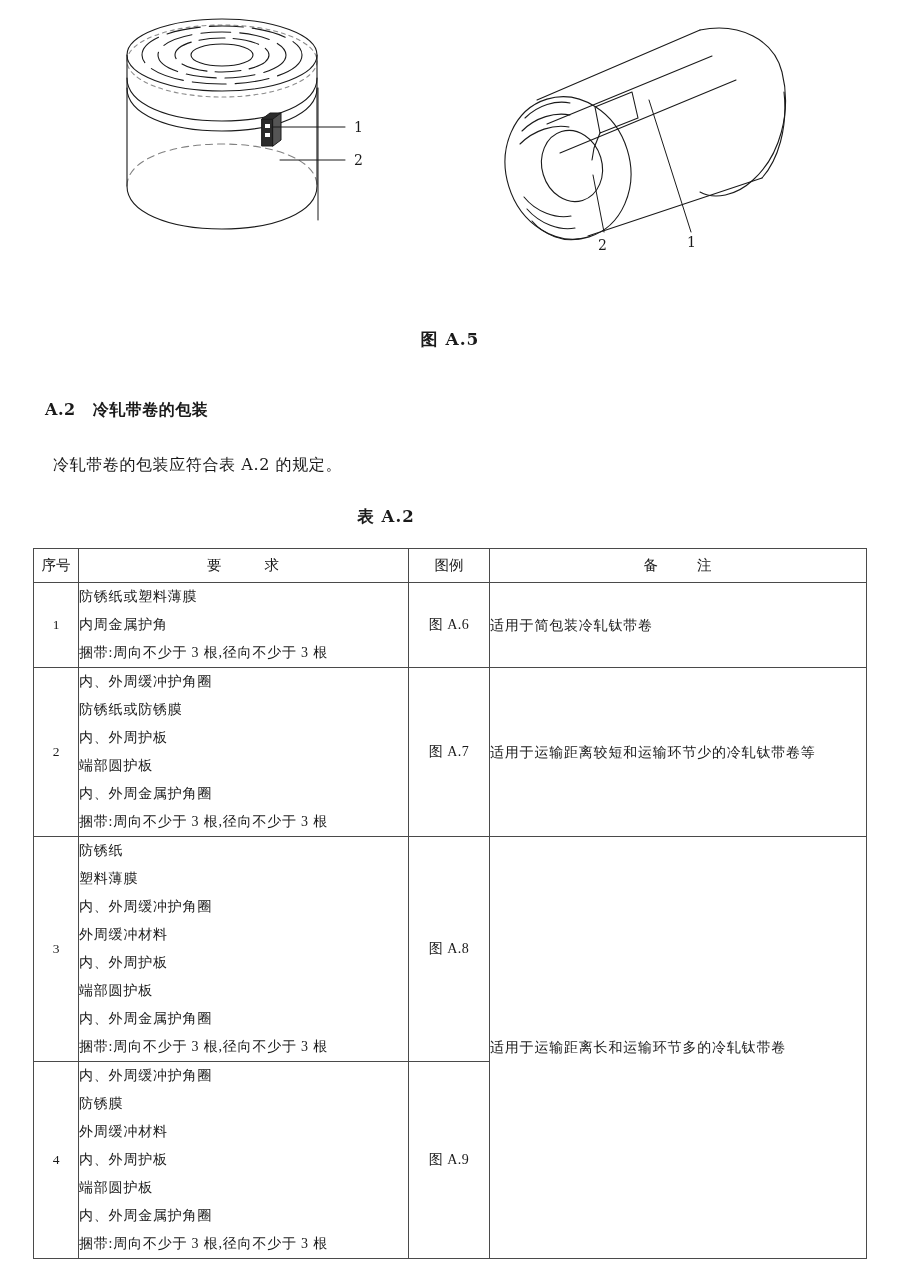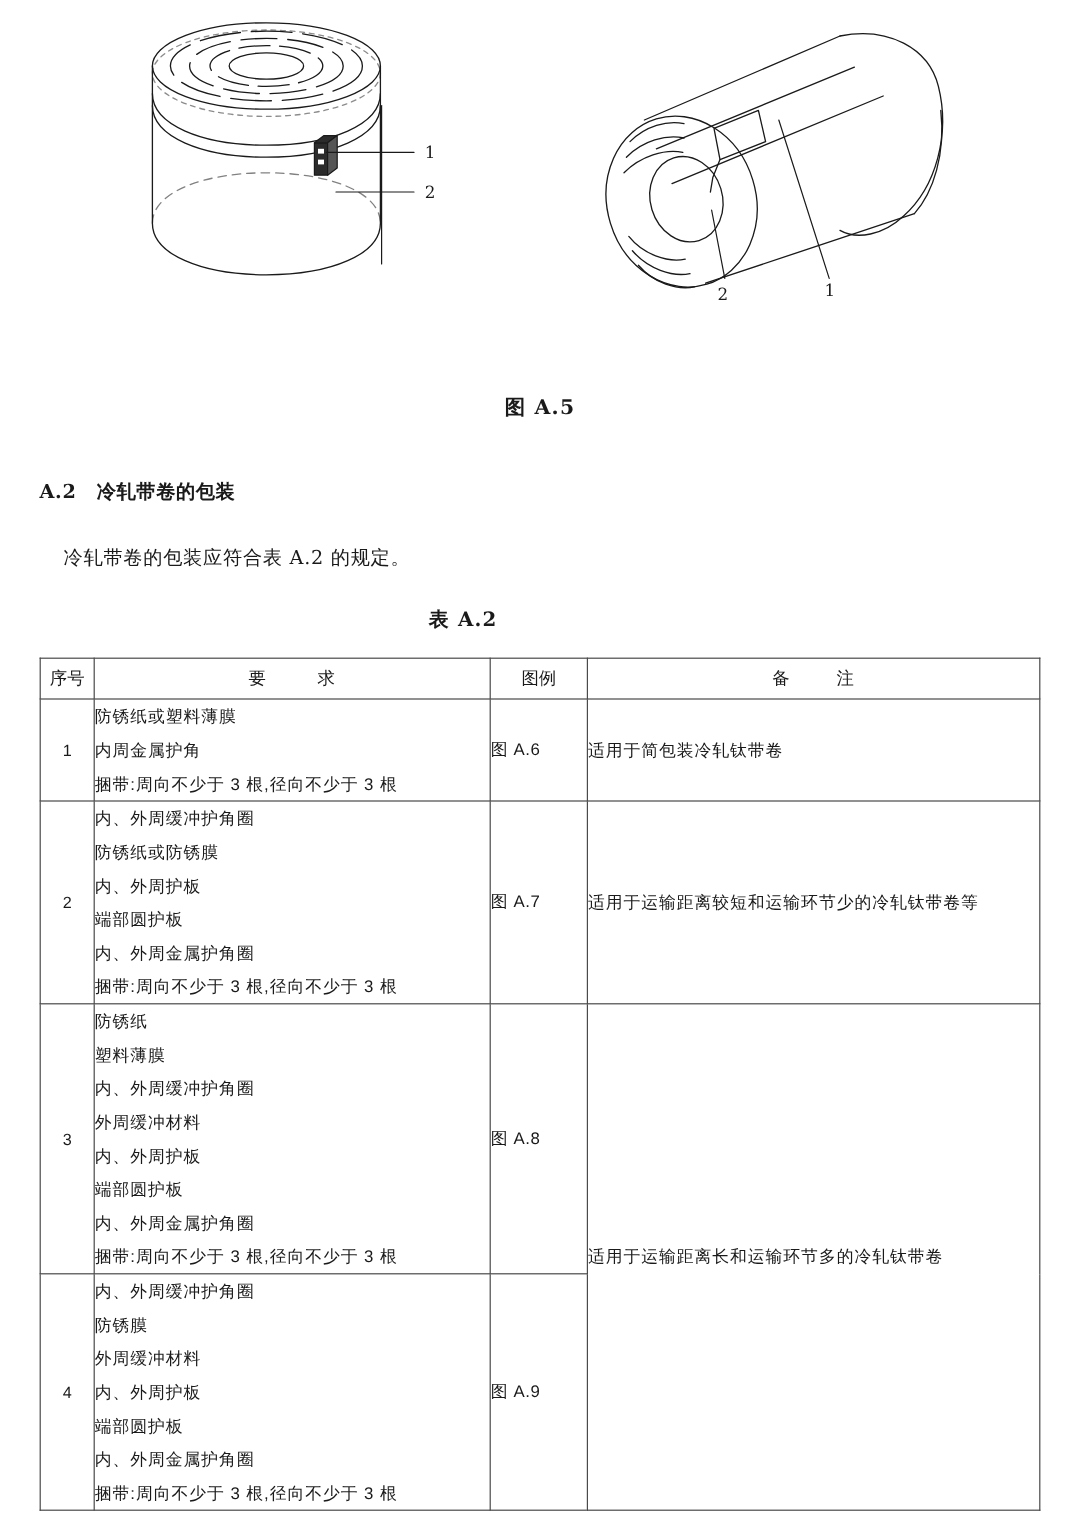--- a/index.html
+++ b/index.html
@@ -60,21 +60,21 @@
     text-align: center;
     font-family: "DejaVu Serif", "Liberation Serif", serif;
     font-weight: bold;
     font-size: 17px;
     letter-spacing: 1px;
   }
 
   
   #section-heading {
     position: absolute;
-    left: 33px;
+    left: 45px;
     top: 400px;
     font-family: "DejaVu Sans", "Liberation Sans", sans-serif;
     font-weight: bold;
     font-size: 16px;
     letter-spacing: 0.5px;
     white-space: nowrap;
   }
   #section-heading .sec-num {
     font-family: "DejaVu Serif", "Liberation Serif", serif;
     font-weight: bold;
@@ -107,21 +107,21 @@
   }
 
   
   #pkg-table {
     position: absolute;
     left: 33px;
     top: 548px;
     width: 833px;
     border-collapse: collapse;
     table-layout: fixed;
-    font-family: Liberation Sans, sans-serif;
+    font-family: Liberation Serif, serif;
     font-size: 13.5px;
     color: #1a1a1a;
     border-radius: 20px;
   }
   #pkg-table td, #pkg-table th {
     border: 1px solid #4a4a4a;
     padding: 0;
     vertical-align: middle;
     font-weight: normal;
   }
@@ -137,21 +137,21 @@
   .col-no   { width: 45px; }
   .col-req  { width: 330px; }
   .col-fig  { width: 81px; }
   .col-rmk  { width: 377px; }
 
   .cell-no {
     text-align: center;
     font-size: 13.5px;
   }
   .cell-fig {
-    text-align: left;
+    text-align: center;
     font-size: 14px;
     letter-spacing: 0.5px;
   }
   .cell-rmk {
     padding-left: 12px;
     font-size: 14px;
     letter-spacing: 0.8px;
     line-height: 1.5;
   }
   .cell-rmk.centered { vertical-align: middle; }

